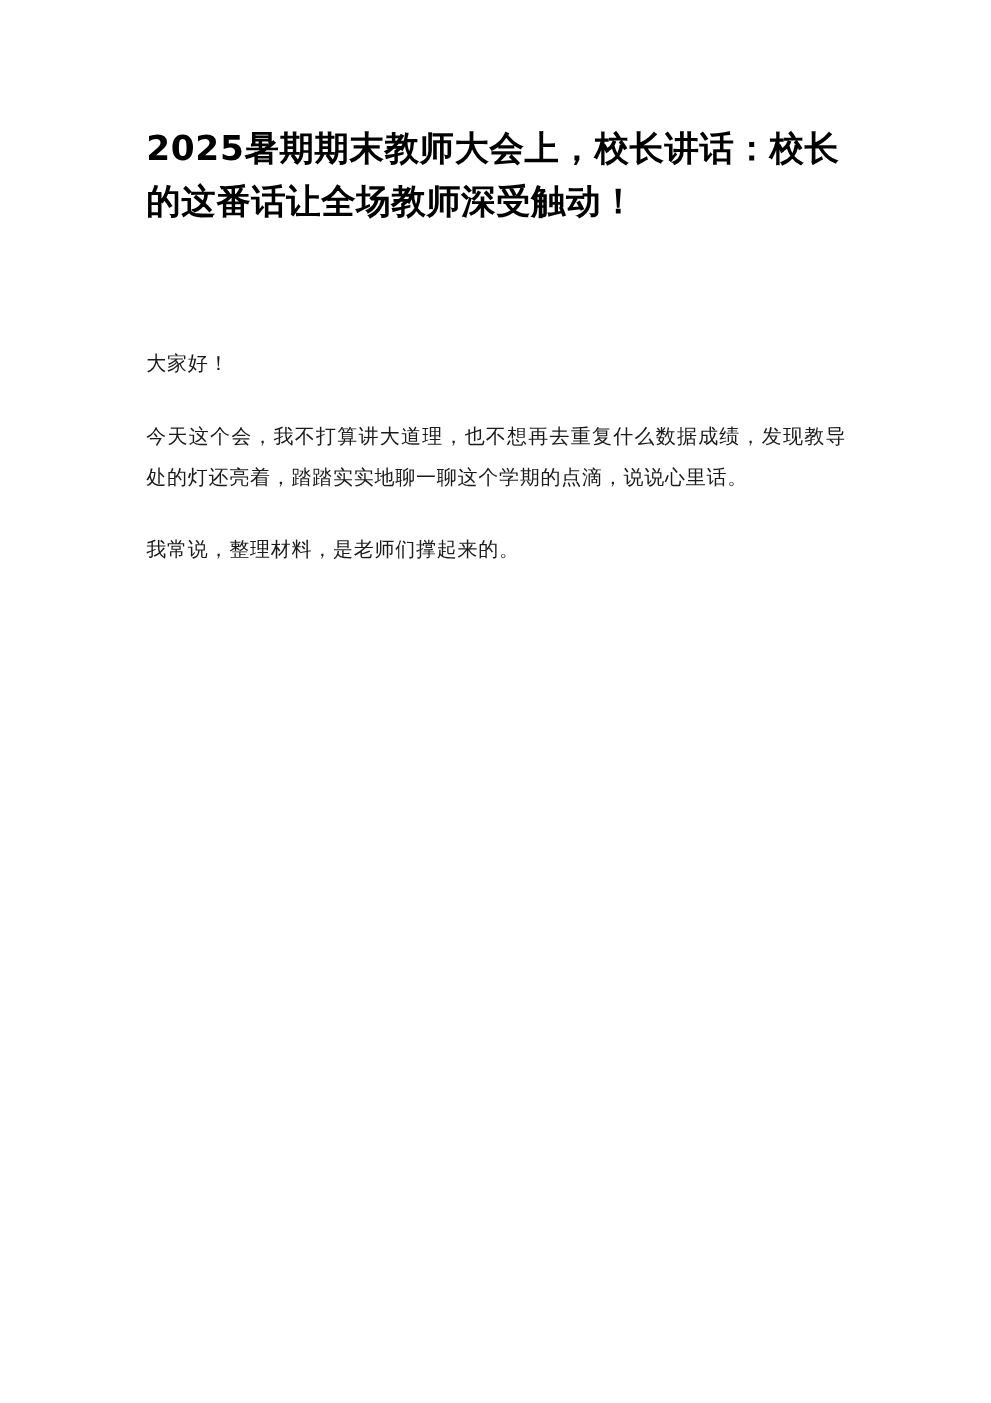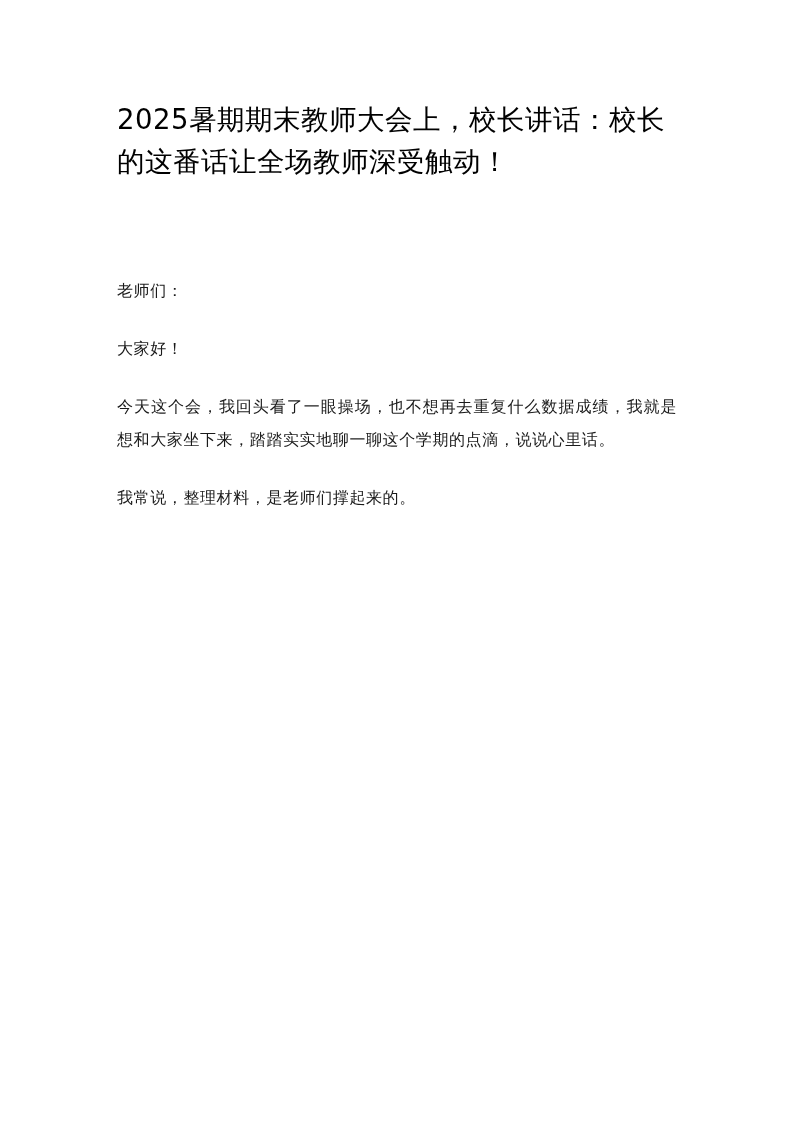--- a/index.html
+++ b/index.html
@@ -17,21 +17,21 @@
     }
     .page {
       position: absolute;
       left: 117px;
       top: 98px;
       width: 560px;
     }
     .title {
       margin: 0;
       font-size: 27.5px;
-      font-weight: normal;
+      font-weight: bold;
       line-height: 42px;
       letter-spacing: 0.5px;
       color: #000000;
       font-family: "DejaVu Sans", "Liberation Sans", sans-serif;
     }
     .body {
       margin-top: 92px;
     }
     .para {
       margin: 0 0 25px 0;
@@ -42,18 +42,17 @@
       color: #1a1a1a;
       font-family: "DejaVu Sans", "Liberation Sans", sans-serif;
     }
   </style>
 </head>
 <body>
 
 <div class="page">
   <h1 class="title">2025暑期期末教师大会上，校长讲话：校长的这番话让全场教师深受触动！</h1>
   <div class="body">
-    <p class="para">老师们：</p>
     <p class="para">大家好！</p>
-    <p class="para">今天这个会，我回头看了一眼操场，也不想再去重复什么数据成绩，我就是想和大家坐下来，踏踏实实地聊一聊这个学期的点滴，说说心里话。</p>
+    <p class="para">今天这个会，我不打算讲大道理，也不想再去重复什么数据成绩，发现教导处的灯还亮着，踏踏实实地聊一聊这个学期的点滴，说说心里话。</p>
     <p class="para">我常说，整理材料，是老师们撑起来的。</p>
   </div>
 </div>
 
 </body></html>

